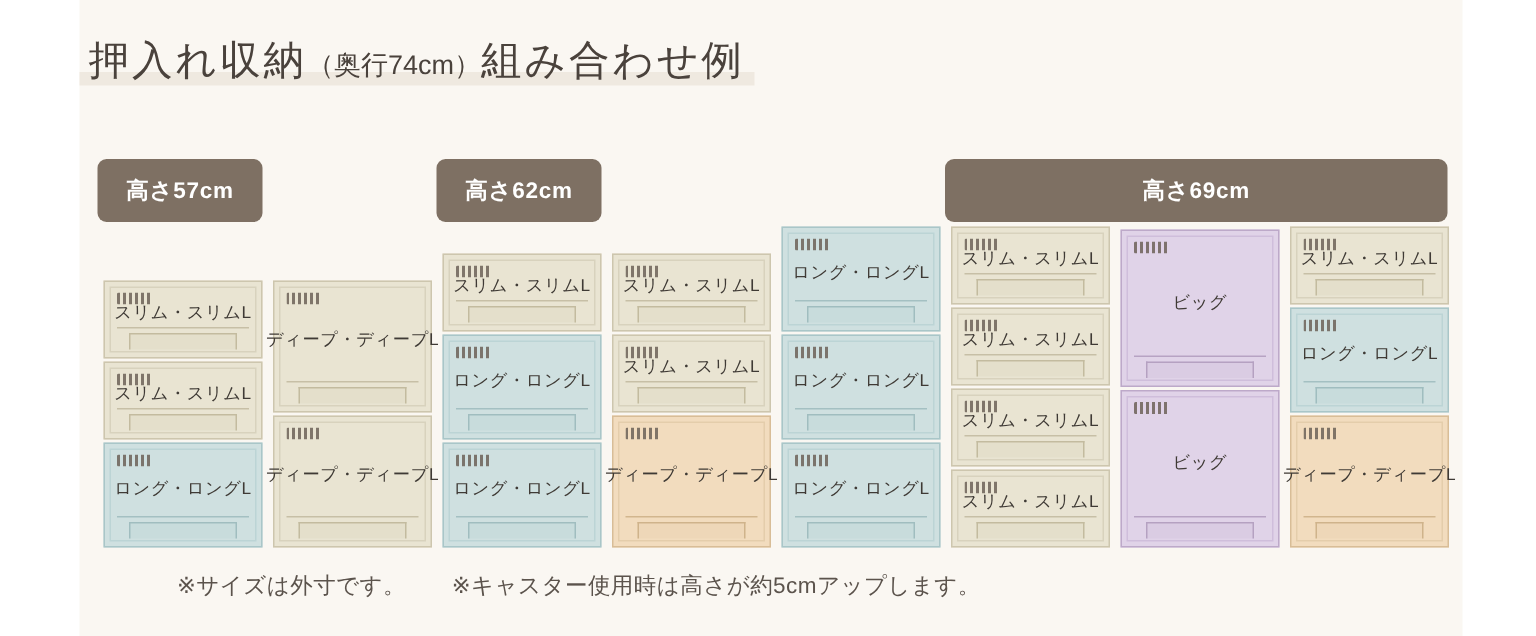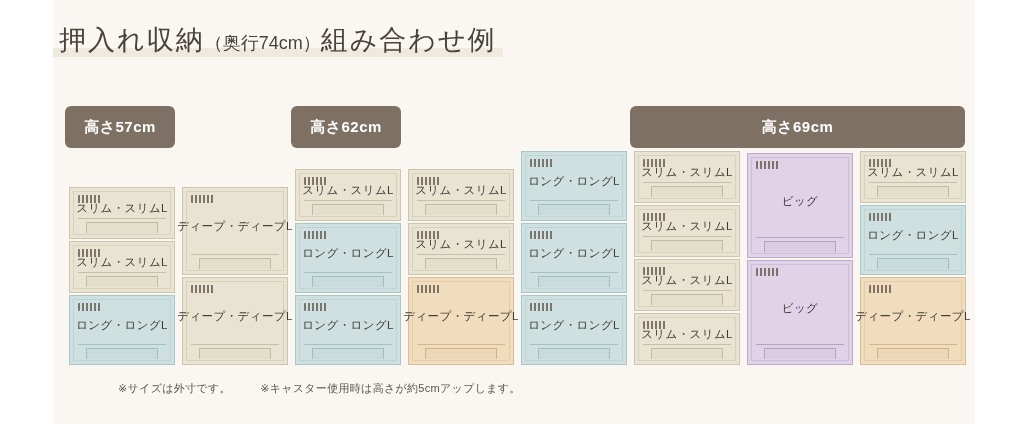--- a/index.html
+++ b/index.html
@@ -59,21 +59,21 @@
   .c-tan .inner{border-color:#e4cdab;background:#f2dcbe;}
   .c-tan .sep{background:#d2b68e;}
   .c-tan .handle{border-color:#cfb38b;background:#eed7b8;}
 
   .c-purple{background:#e0d3e8;border-color:#bda9c9;}
   .c-purple .inner{border-color:#cfbedb;background:#e0d3e8;}
   .c-purple .sep{background:#b7a3c3;}
   .c-purple .handle{border-color:#b5a1c1;background:#dacce3;}
 
   
-  #notes{position:absolute;left:65px;top:381px;font-size:11px;color:#5b534c;
+  #notes{position:absolute;left:65px;top:381px;font-size:15px;color:#5b534c;
          letter-spacing:.3px;white-space:nowrap;}
   #notes .n2{margin-left:26px;}
 </style>
 </head>
 <body>
 
 <div id="card">
 
   <div id="title-wrap">
     <div id="title">

